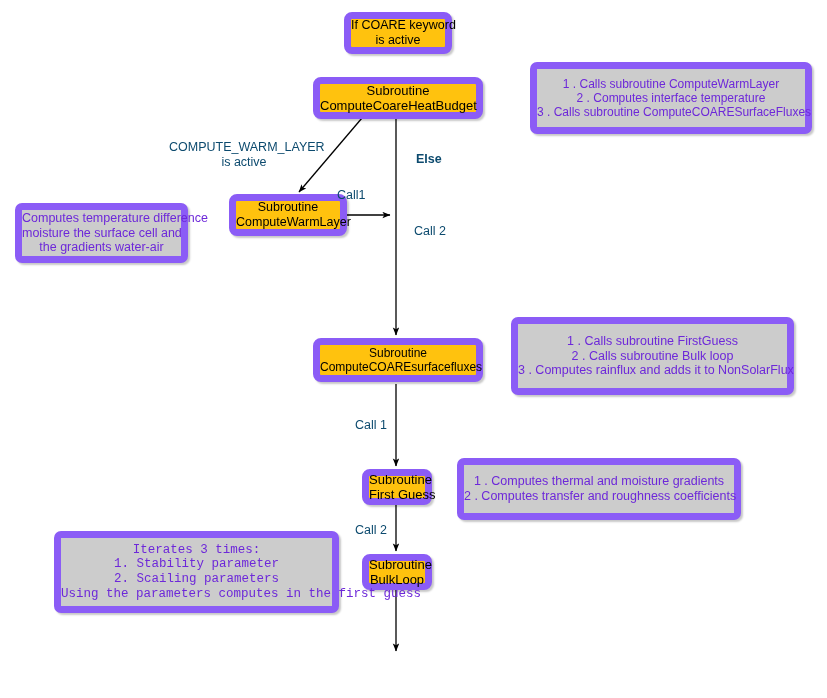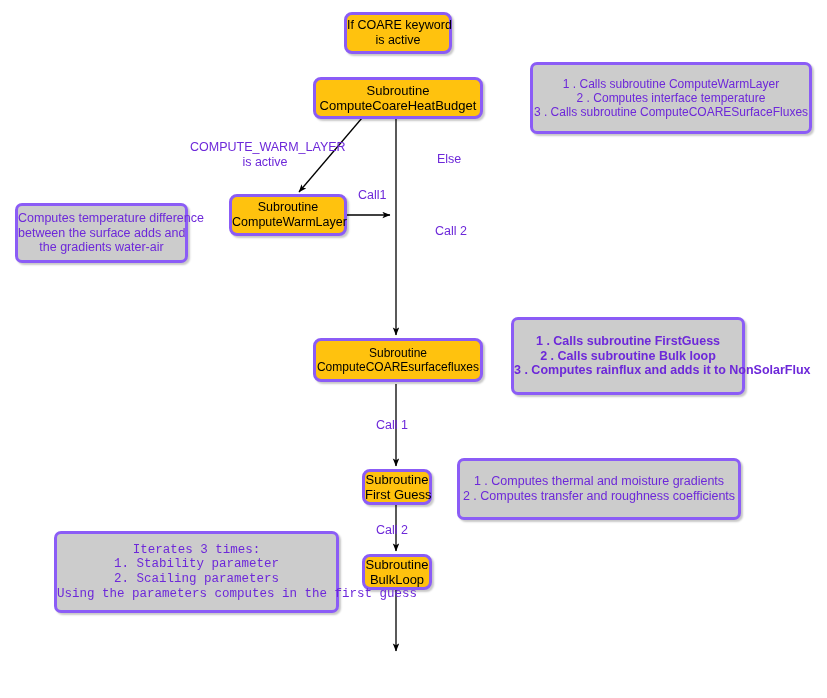--- a/index.html
+++ b/index.html
@@ -27,21 +27,21 @@
     pointer-events: none;
   }
   .node {
     position: absolute;
     box-sizing: border-box;
     display: flex;
     align-items: center;
     justify-content: center;
     text-align: center;
     border-radius: 8px;
-    border: 3px solid #8b5cf6;
+    border: 7px solid #8b5cf6;
     line-height: 1.18;
     white-space: nowrap;
     box-shadow: 2px 2px 2px rgba(0,0,0,0.22);
   }
   .node.process {
     background: #FFC20E;
     color: #000000;
     font-size: 13px;
   }
   .node.note {
@@ -53,25 +53,24 @@
   .node .lines {
     display: block;
     width: 100%;
   }
   .node .lines span {
     display: block;
   }
   .edge-label {
     position: absolute;
     font-size: 12.5px;
-    color: #6d28d9;
+    color: #0c4a6e;
     white-space: nowrap;
     text-align: center;
     line-height: 1.2;
-    margin-left: 21px;
   }
   .edge-label span { display: block; }
 </style>
 </head>
 <body>
 
 <div id="canvas">
 
   <svg id="edges" viewBox="0 0 827 698">
     <defs>
@@ -118,33 +117,33 @@
   <div class="node process" style="left: 229px; top: 194px; width: 118px; height: 42px; font-size: 12.5px;">
     <span class="lines">
         <span>Subroutine</span>
         <span>ComputeWarmLayer</span>
       </span>
   </div>
 
   <div class="node note" style="left:15px; top:203px; width:173px; height:60px;">
     <span class="lines">
         <span>Computes temperature difference</span>
-        <span>between the surface adds and</span>
+        <span>moisture the surface cell and</span>
         <span>the gradients water-air</span>
       </span>
   </div>
 
   <div class="node process" style="left: 313px; top: 338px; width: 170px; height: 44px; font-size: 12px;">
     <span class="lines">
         <span>Subroutine</span>
         <span>ComputeCOAREsurfacefluxes</span>
       </span>
   </div>
 
-  <div class="node note" style="left:511px; top:317px; width:234px; height:78px;font-weight:bold;">
+  <div class="node note" style="left:511px; top:317px; width:283px; height:78px;">
     <span class="lines">
         <span>1 . Calls subroutine FirstGuess</span>
         <span>2 . Calls subroutine Bulk loop</span>
         <span>3 . Computes rainflux and adds it to NonSolarFlux</span>
       </span>
   </div>
 
   <div class="node process" style="left:362px; top:469px; width:70px; height:36px;">
     <span class="lines">
         <span>Subroutine</span>
@@ -178,21 +177,21 @@
 
   <div class="edge-label" style="left:169px; top:140px; width:150px;">
       <span>COMPUTE_WARM_LAYER</span>
       <span>is active</span>
     </div>
 
   <div class="edge-label" style="left:337px; top:188px;">
       <span>Call1</span>
     </div>
 
-  <div class="edge-label" style="left:416px; top:152px;">
+  <div class="edge-label" style="left:416px; top:152px;font-weight:bold;">
       <span>Else</span>
     </div>
 
   <div class="edge-label" style="left:414px; top:224px;">
       <span>Call 2</span>
     </div>
 
   <div class="edge-label" style="left:355px; top:418px;">
       <span>Call 1</span>
     </div>

